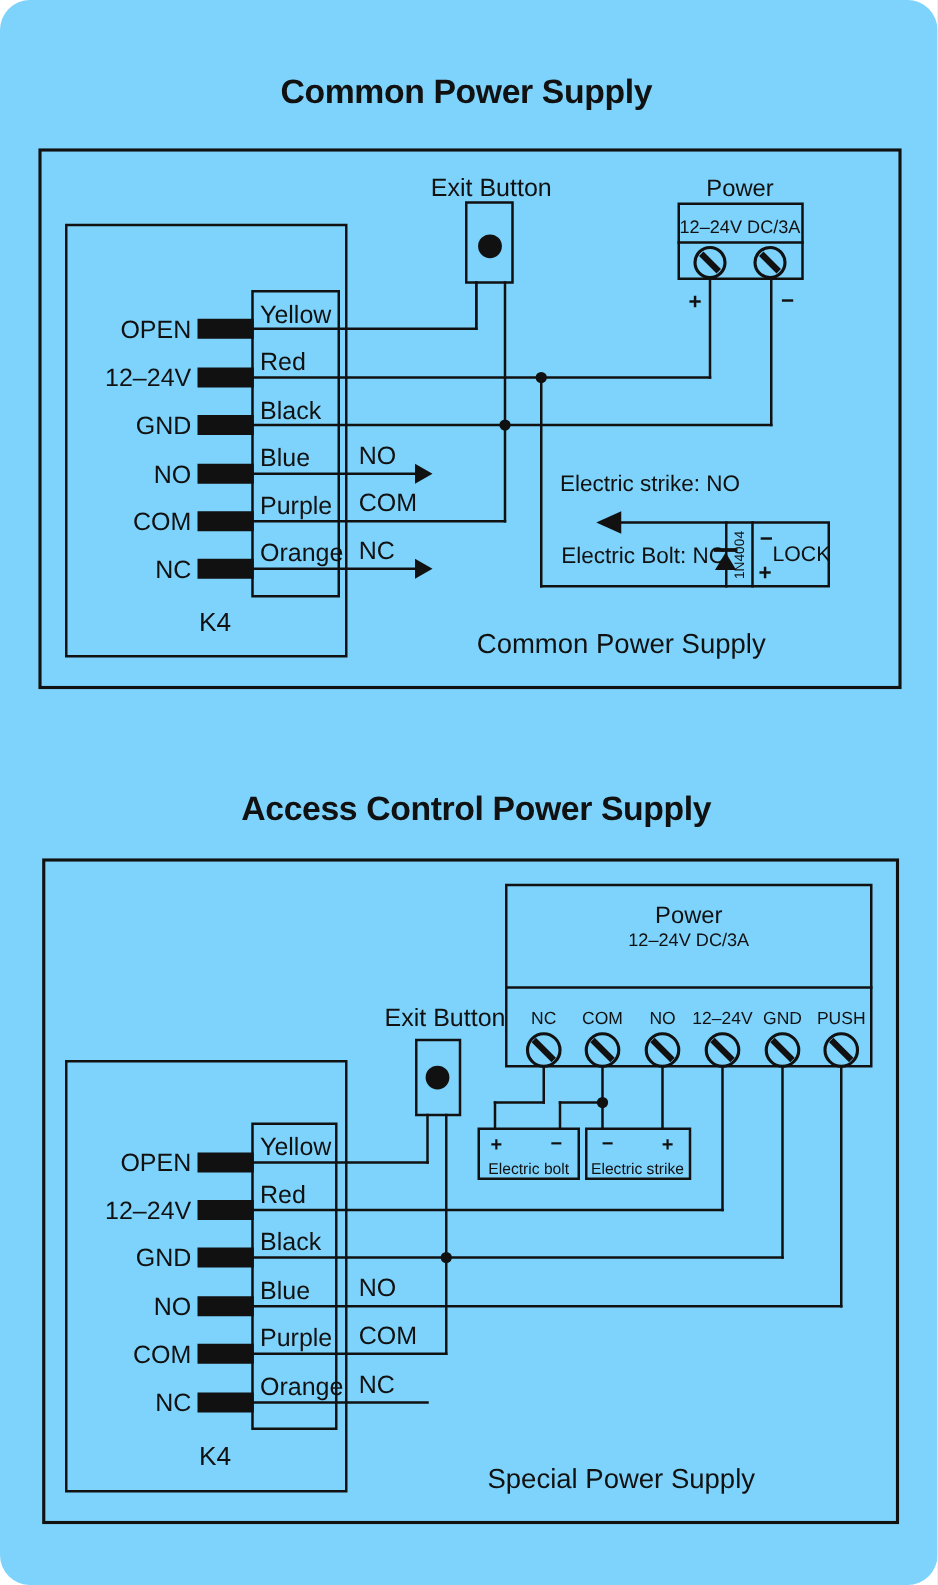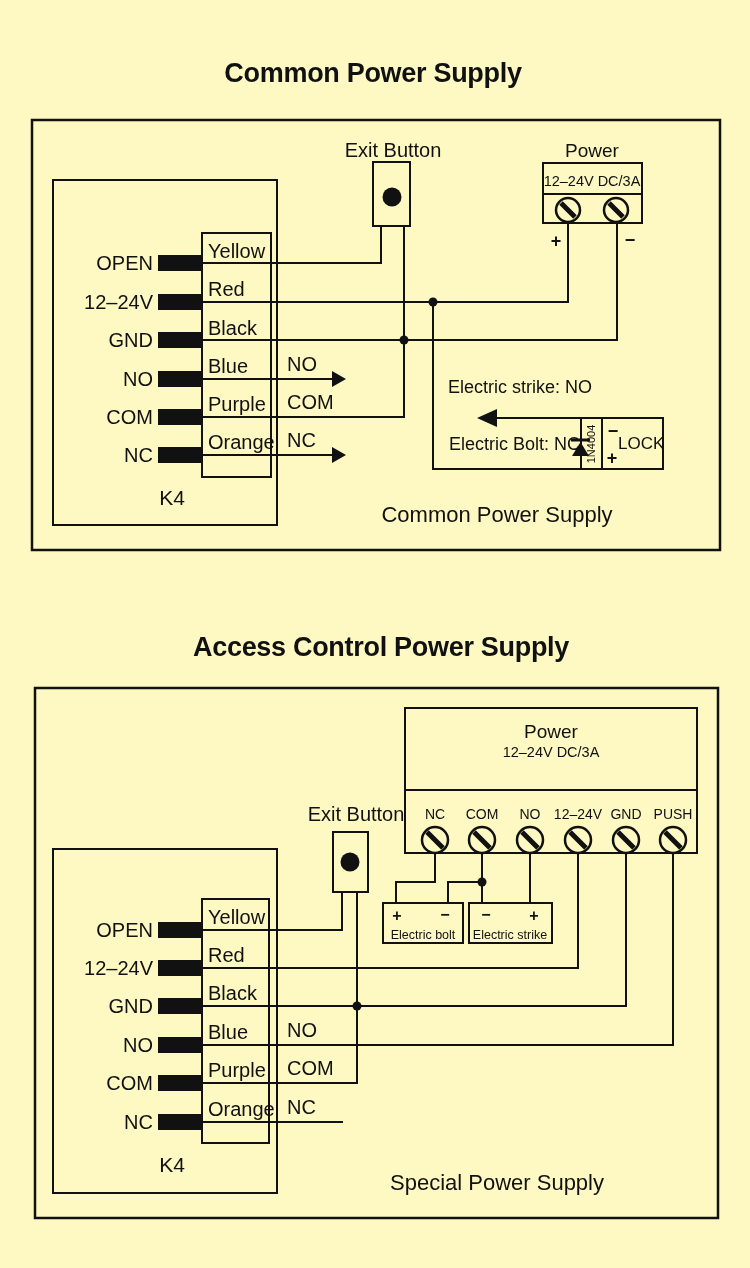--- a/index.html
+++ b/index.html
@@ -1,16 +1,16 @@
 <!DOCTYPE html>
 <html><head>
 <meta charset="utf-8">
 <style>
   html,body{margin:0;padding:0;background:#ffffff;}
-  #page{position:relative;width:750px;height:1268px;background:#fef9c3;overflow:hidden;}
+  #page{position:relative;width:750px;height:1268px;background:#7dd3fc;overflow:hidden;border-radius:24px;}
   svg{display:block;}
   svg text{fill:#111111;font-family:"Liberation Sans",sans-serif;}
   .s2{stroke:#111111;stroke-width:2;fill:none;stroke-linecap:square;}
   .s25{stroke:#111111;stroke-width:2.5;fill:none;stroke-linecap:square;}
   .s5{stroke:#111111;stroke-width:5;fill:none;stroke-linecap:butt;}
   .s3{stroke:#111111;stroke-width:3;fill:none;stroke-linecap:butt;}
   .fillb{fill:#111111;stroke:none;}
   .title{font-size:27px;font-weight:bold;letter-spacing:-0.3px;}
   .t22{font-size:22px;}
   .t21{font-size:21px;}

